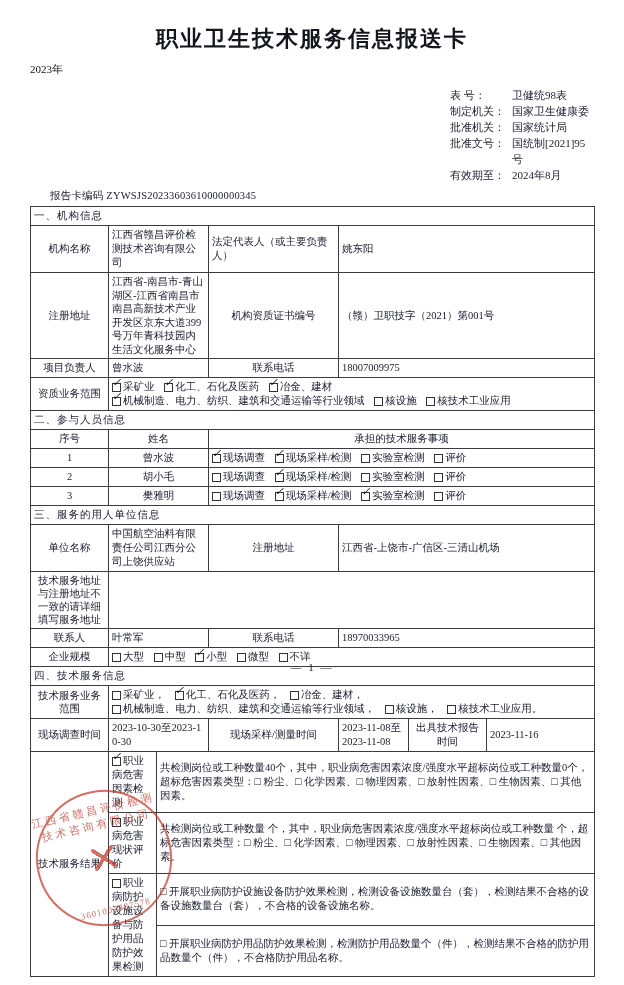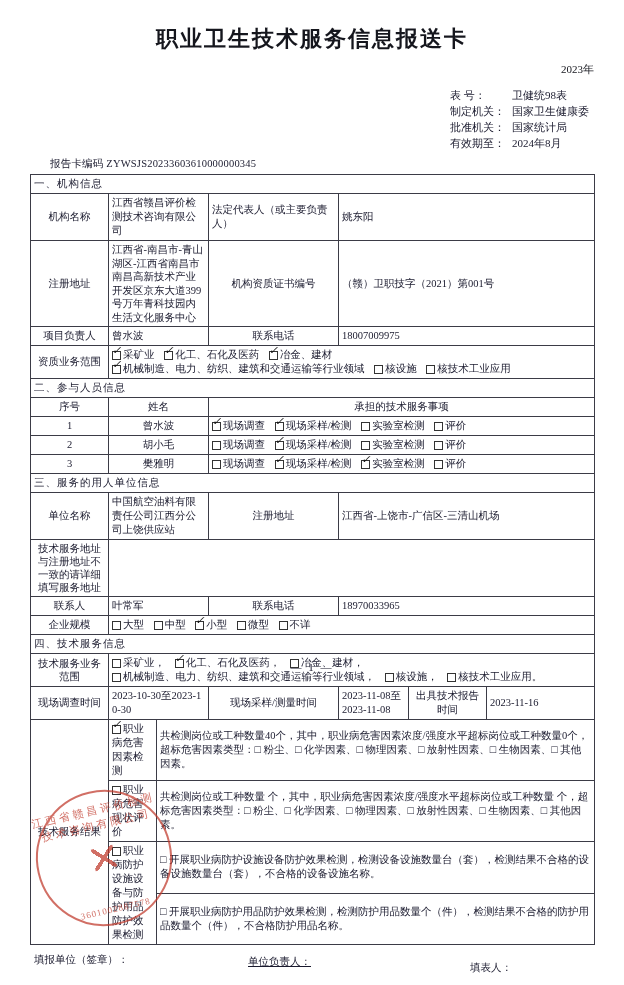--- a/index.html
+++ b/index.html
@@ -24,21 +24,21 @@
   }
   .title {
     text-align: center;
     font-size: 22px;
     font-weight: bold;
     letter-spacing: 2px;
     padding-top: 24px;
     color: #15161d;
   }
   .subtitle {
-    text-align: right;
+    text-align: left;
     font-size: 11px;
     margin-top: 8px;
     color: #15161d;
   }
   .meta {
     margin-top: 10px;
     margin-left: 400px;
     font-size: 11px;
     line-height: 16px;
   }
@@ -199,20 +199,24 @@
     </div>
     <div class="meta-row">
       <span class="meta-label">制定机关：</span>
       <span class="meta-value">国家卫生健康委</span>
     </div>
     <div class="meta-row">
       <span class="meta-label">批准机关：</span>
       <span class="meta-value">国家统计局</span>
     </div>
     <div class="meta-row">
+      <span class="meta-label">批准文号：</span>
+      <span class="meta-value">国统制[2021]95号</span>
+    </div>
+    <div class="meta-row">
       <span class="meta-label">有效期至：</span>
       <span class="meta-value">2024年8月</span>
     </div>
   </div>
 
   <div class="cardno">报告卡编码 ZYWSJS20233603610000000345</div>
 
   <table class="main">
     <colgroup>
       <col style="width:78px">

